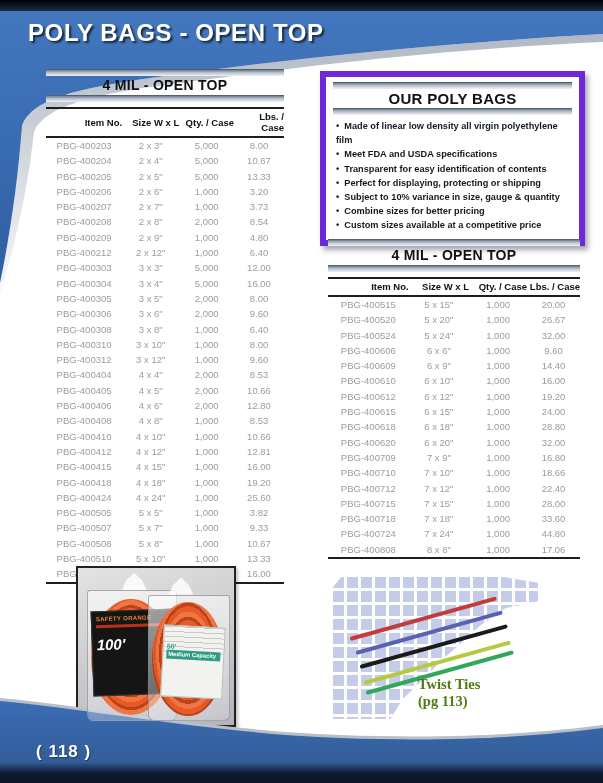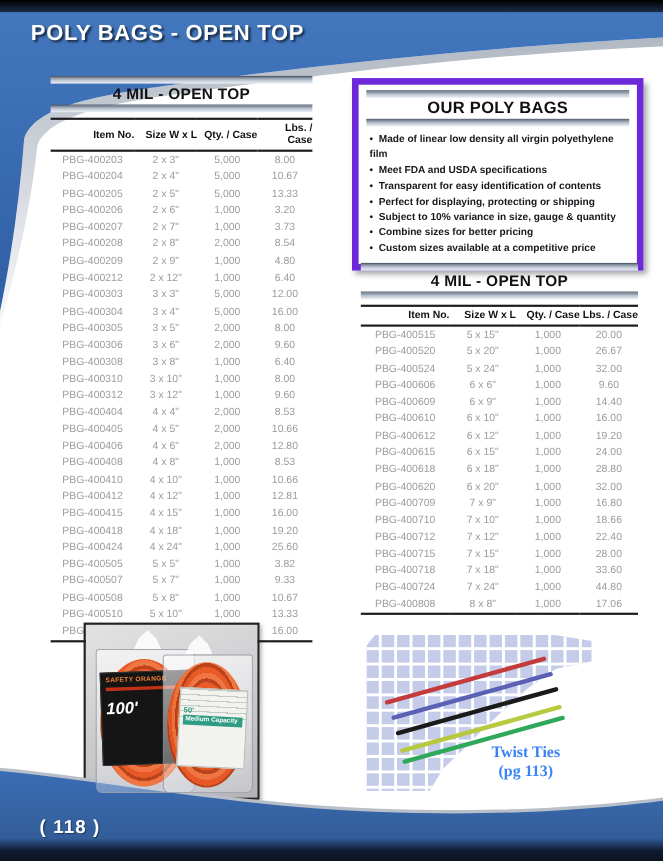--- a/index.html
+++ b/index.html
@@ -2,21 +2,21 @@
 <html><head>
 <meta charset="utf-8">
 <style>
   html,body{margin:0;padding:0;background:#e8e8e8;}
   .page{position:relative;width:603px;height:783px;background:#fff;overflow:hidden;
         font-family:"Liberation Sans",sans-serif;margin:0 auto;}
   svg{display:block;}
 
   
   .header-svg{position:absolute;top:0;left:0;pointer-events:none;}
-  .header-title{position:absolute;top:19px;left:28px;color:#fff;font-size:20px;font-weight:bold;
+  .header-title{position:absolute;top:19px;left:28px;color:#fff;font-size:24px;font-weight:bold;
     letter-spacing:0.6px;text-shadow:2px 2px 2px rgba(0,0,0,0.65);white-space:nowrap;}
 
   
   .rule-bar{height:6px;background:linear-gradient(180deg,#6f7b8b 0%,#b9c3cf 45%,#eef2f7 100%);
     border-top:1px solid #55606f;}
   .sec-title{margin:1px 0;text-align:center;font-weight:bold;color:#101010;font-size:14px;
     line-height:17px;letter-spacing:0.3px;}
 
   
   .tbl-block{position:absolute;}
@@ -64,22 +64,22 @@
     padding:1px 2px;line-height:1.2;}
 
   
   .mosaic{position:absolute;left:333px;top:577px;width:205px;height:142px;
     background-image:linear-gradient(to right,transparent 11px,#fff 11px),
                      linear-gradient(to bottom,transparent 11px,#fff 11px);
     background-size:14px 14px;background-color:#c5cce9;
     clip-path:polygon(4% 0%,83% 0%,100% 4%,100% 17%,84% 22%,72% 34%,62% 47%,52% 60%,44% 72%,34% 86%,28% 100%,0% 100%,0% 7%);}
   .tie{position:absolute;height:4.2px;border-radius:2px;transform:rotate(-15.5deg);
     transform-origin:left center;}
-  .ties-caption{position:absolute;left:418px;top:676px;width:120px;text-align:center;
-    font-family:"Liberation Serif",serif;font-weight:bold;font-size:14.5px;color:#3b82f6;
+  .ties-caption{position:absolute;left:418px;top:676px;width:120px;text-align:left;
+    font-family:"Liberation Serif",serif;font-weight:bold;font-size:14.5px;color:#4d7c0f;
     line-height:1.15;}
 
   
   .footer-svg{position:absolute;left:0;top:693px;pointer-events:none;}
   .footer-dark{position:absolute;left:0;bottom:0;width:603px;height:21px;
     background:linear-gradient(180deg,rgba(10,16,32,0) 0%,rgba(13,20,38,0.92) 55%,#0b1322 100%);}
   .page-number{position:absolute;left:36px;top:742px;color:#fff;font-size:17px;font-weight:bold;
     letter-spacing:1px;text-shadow:1px 1px 1px rgba(0,0,0,0.4);}
 </style>
 </head>

